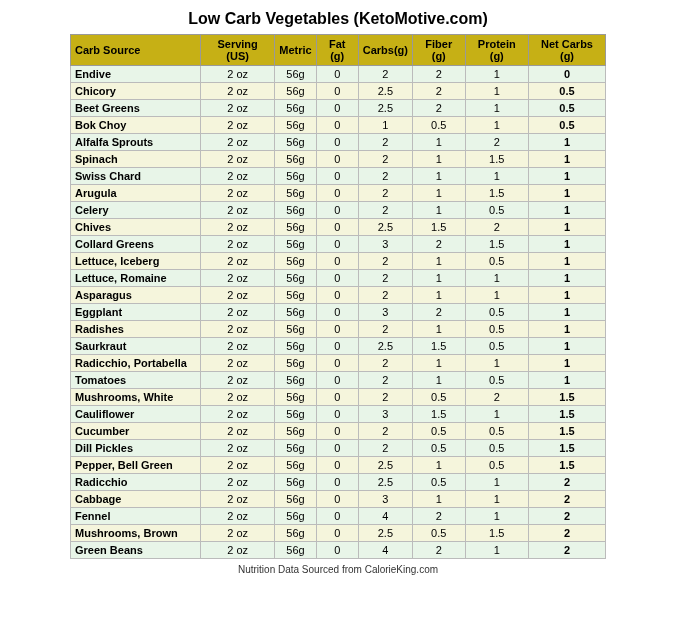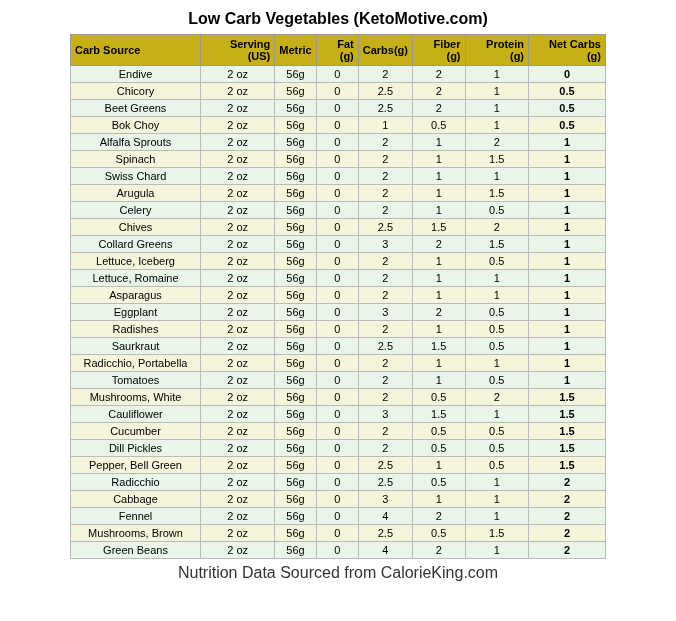--- a/index.html
+++ b/index.html
@@ -23,46 +23,46 @@
       border-collapse: collapse;
       width: 536px;
       font-size: 11px;
     }
     thead tr th {
       background-color: #c6b015;
       color: #000;
       font-weight: bold;
       border: 1px solid #999;
       padding: 3px 4px;
-      text-align: right;
+      text-align: center;
     }
     thead tr th:first-child {
       text-align: left;
     }
     tbody tr td {
       border: 1px solid #bbb;
       padding: 2px 4px;
       text-align: center;
       color: #000;
     }
     tbody tr td:first-child {
-      text-align: center;
-      font-weight: 400;
+      text-align: left;
+      font-weight: 700;
     }
     tbody tr td:last-child {
       font-weight: bold;
     }
     tbody tr:nth-child(odd) {
       background-color: #e8f5e8;
     }
     tbody tr:nth-child(even) {
       background-color: #f5f5dc;
     }
     .footer-text {
-      font-size: 16px;
+      font-size: 10px;
       color: #333;
       margin-top: 5px;
       text-align: center;
     }
   </style>
 </head>
 <body>
 
 <h1>Low Carb Vegetables (KetoMotive.com)</h1>
 

